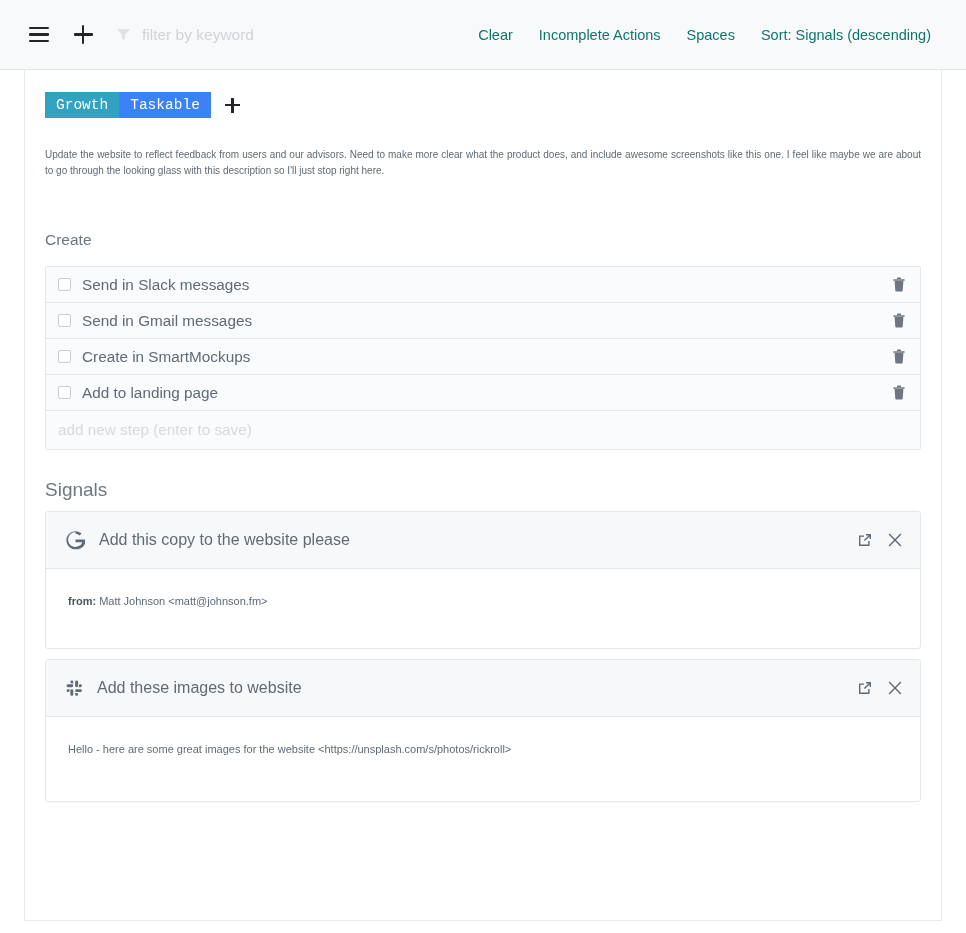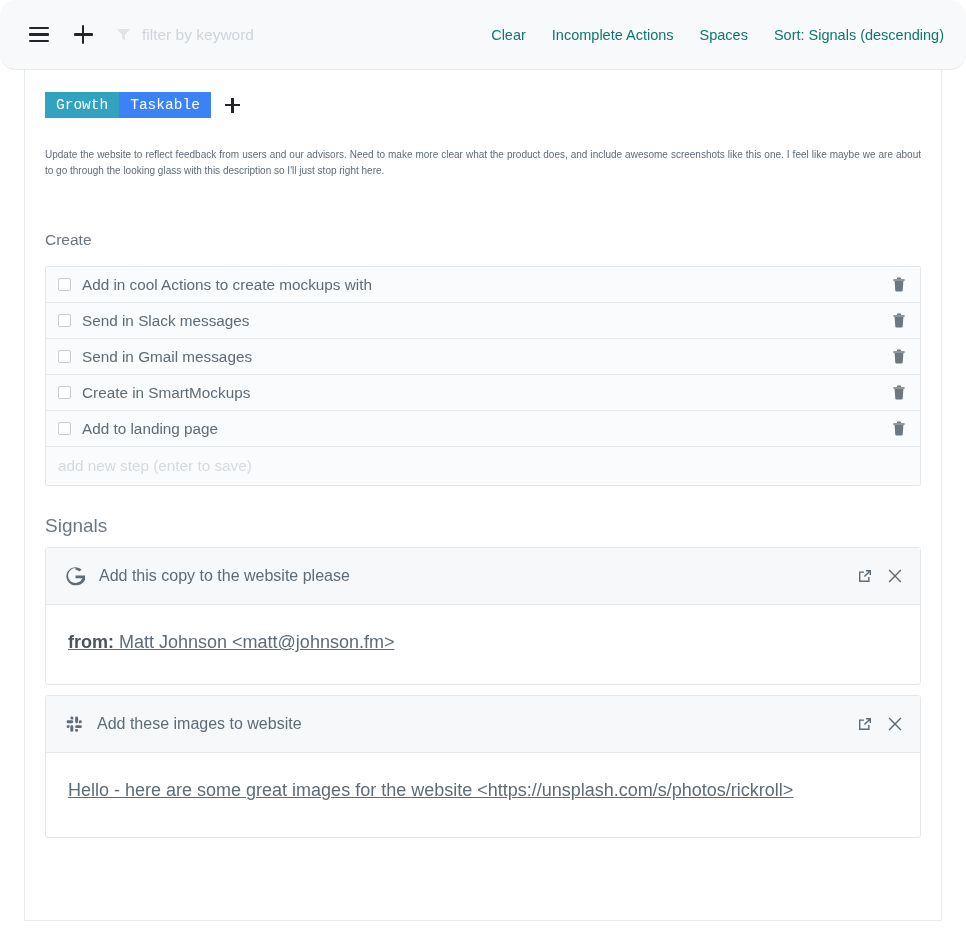--- a/index.html
+++ b/index.html
@@ -11,22 +11,21 @@
     -webkit-font-smoothing: antialiased;
   }
 
   
   .topbar {
     height: 70px;
     background: #f8f9fa;
     border-bottom: 1px solid #e6e8ea;
     display: flex;
     align-items: center;
-    padding: 0 22px 0 24px;
-    border-radius: 16px;
+    padding: 0 35px 0 24px;
   }
   .tb-left { display: flex; align-items: center; }
   .icon-btn {
     display: flex; align-items: center; justify-content: center;
     width: 30px; height: 30px;
     cursor: pointer;
   }
   .hamburger { display: flex; flex-direction: column; justify-content: center; gap: 4px; width: 20px; }
   .hamburger span { display: block; height: 2.2px; background: #22262b; border-radius: 1px; }
   .plus-icon { position: relative; width: 19px; height: 19px; }
@@ -176,24 +175,23 @@
   .signal-title {
     margin-left: 14px;
     font-size: 16px;
     color: #5f6b75;
   }
   .signal-actions { margin-left: auto; display: flex; align-items: center; gap: 15px; }
   .act { cursor: pointer; display: block; }
   .signal-body {
     padding: 24px 22px;
     min-height: 79px;
-    font-size: 18px;
+    font-size: 11px;
     color: #5f6b75;
     line-height: 1.5;
-    text-decoration: underline;
   }
   .signal-body.tall { min-height: 84px; }
   .from-label { font-weight: bold; color: #4b555e; }
 </style>
 </head>
 <body>
 
 <div class="topbar">
   <div class="tb-left">
     <div class="icon-btn">
@@ -227,29 +225,20 @@
     <div class="tag teal">Growth</div>
     <div class="tag gray">Taskable</div>
     <div class="tag-add"></div>
   </div>
 
   <div class="description">Update the website to reflect feedback from users and our advisors. Need to make more clear what the product does, and include awesome screenshots like this one. I feel like maybe we are about to go through the looking glass with this description so I'll just stop right here.</div>
 
   <div class="section-label">Create</div>
 
   <div class="steps">
-    <div class="step-row">
-      <div class="step-check"></div>
-      <span class="step-text">Add in cool Actions to create mockups with</span>
-      <svg class="step-del" width="14" height="15" viewBox="0 0 14 15">
-        <path d="M2.6 4h8.8l-.7 9.6a1 1 0 0 1-1 .9H4.3a1 1 0 0 1-1-.9z" fill="#6e7780"></path>
-        <rect x="1.3" y="2.2" width="11.4" height="1.5" rx=".5" fill="#6e7780"></rect>
-        <rect x="5" y="0.4" width="4" height="1.6" rx=".5" fill="#6e7780"></rect>
-      </svg>
-    </div>
     <div class="step-row">
       <div class="step-check"></div>
       <span class="step-text">Send in Slack messages</span>
       <svg class="step-del" width="14" height="15" viewBox="0 0 14 15">
         <path d="M2.6 4h8.8l-.7 9.6a1 1 0 0 1-1 .9H4.3a1 1 0 0 1-1-.9z" fill="#6e7780"></path>
         <rect x="1.3" y="2.2" width="11.4" height="1.5" rx=".5" fill="#6e7780"></rect>
         <rect x="5" y="0.4" width="4" height="1.6" rx=".5" fill="#6e7780"></rect>
       </svg>
     </div>
     <div class="step-row">

